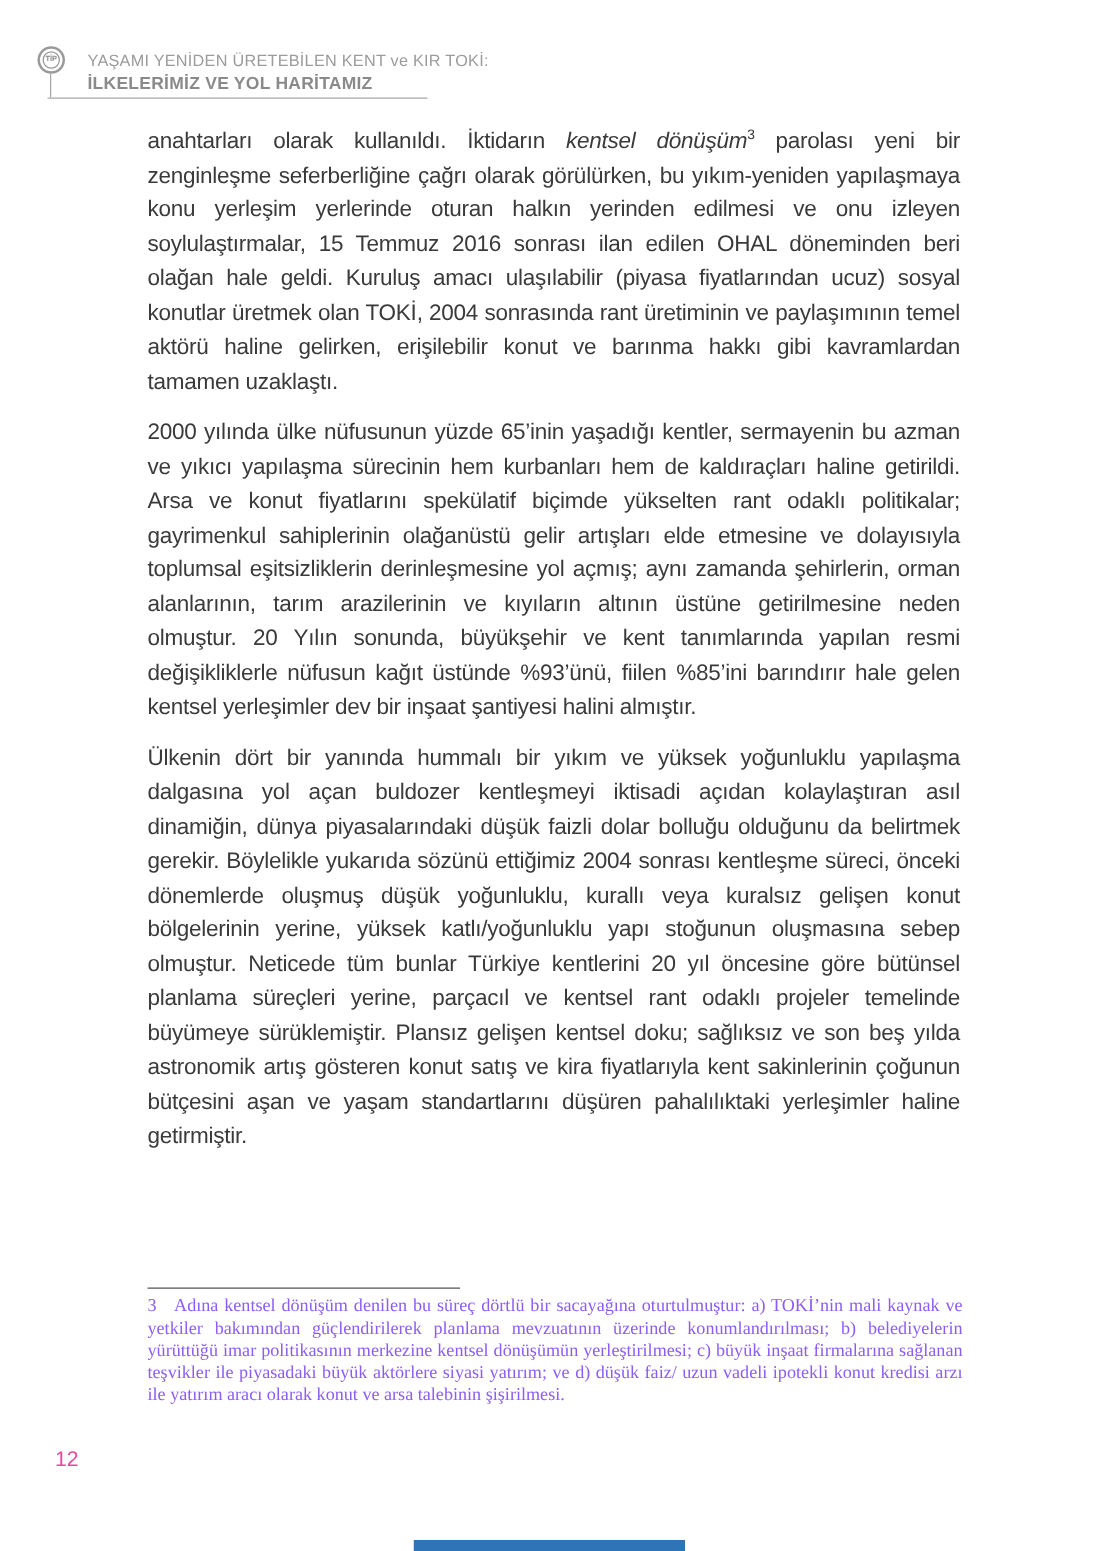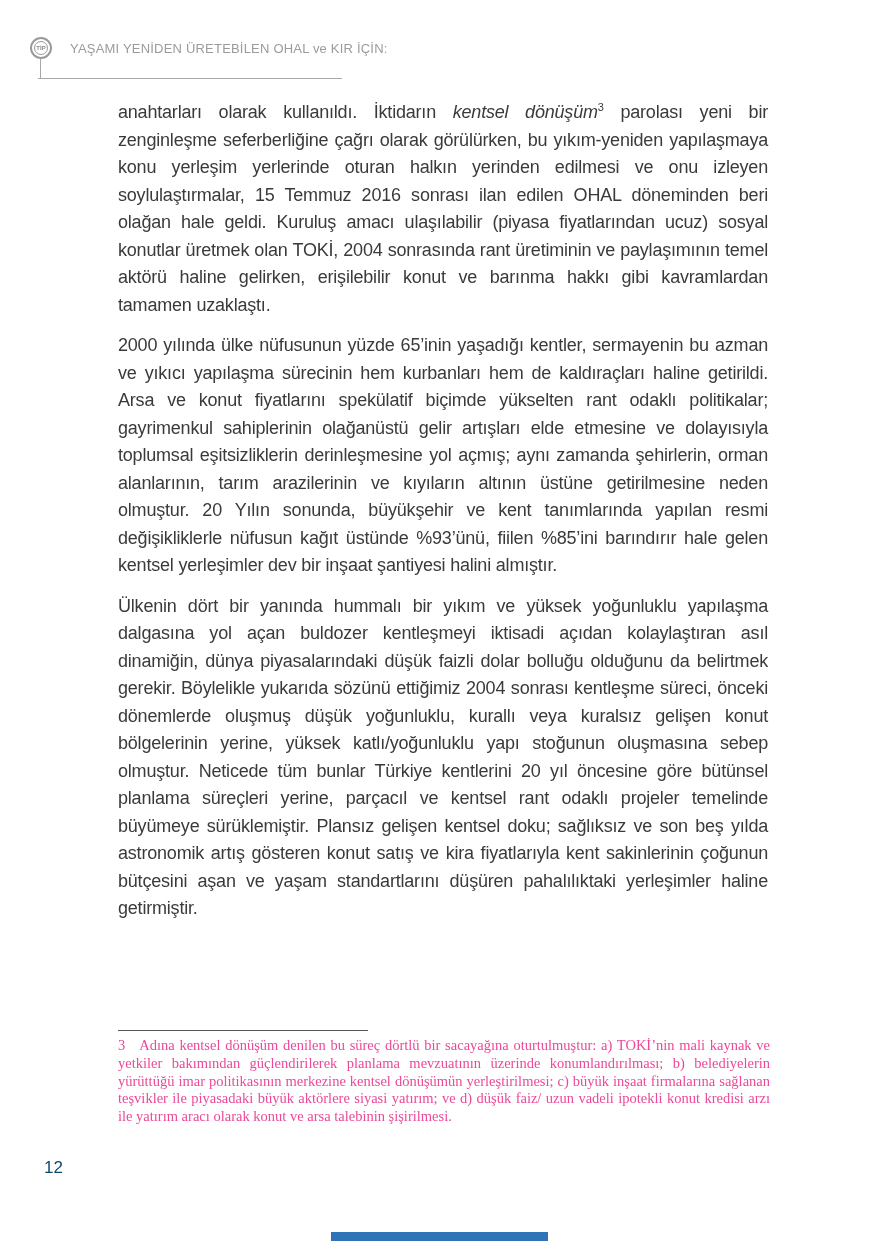--- a/index.html
+++ b/index.html
@@ -63,49 +63,50 @@
   .body-text sup { font-size: 11px; line-height: 0; }
 
   
   .footnote-rule {
     position: absolute; left: 118px; top: 1030px; width: 250px; height: 1px;
     background: #555;
   }
   .footnote {
     position: absolute; left: 118px; top: 1037px; width: 652px;
     font-family: "Liberation Serif", serif;
-    font-size: 14.5px; line-height: 17.8px; color: #ec4899;
+    font-size: 14.5px; line-height: 17.8px; color: #8b5cf6;
     text-align: justify;
   }
   .footnote .fn-num { padding-right: 14px; }
 
   
   .page-number {
     position: absolute; left: 44px; top: 1158px;
-    font-size: 17px; color: #0c4a6e;
+    font-size: 17px; color: #ec4899;
   }
 
   
   .bottom-bar {
     position: absolute; left: 331px; top: 1232px; width: 217px; height: 9px;
   }
 </style>
 </head>
 <body>
 
 <div class="page">
 
   <div class="header">
     <div class="logo">
       <div class="logo-inner">TİP</div>
     </div>
     <div class="logo-stem"></div>
     <div class="header-rule"></div>
     <div class="header-text">
-      <div class="header-line1">YAŞAMI YENİDEN ÜRETEBİLEN OHAL ve KIR İÇİN:</div>
+      <div class="header-line1">YAŞAMI YENİDEN ÜRETEBİLEN KENT ve KIR TOKİ:</div>
+      <div class="header-line2">İLKELERİMİZ VE YOL HARİTAMIZ</div>
     </div>
   </div>
 
   <div class="body-text">
     <p><span>anahtarları olarak kullanıldı. İktidarın </span><em>kentsel dönüşüm</em><sup>3</sup><span> parolası yeni bir zenginleşme seferberliğine çağrı olarak görülürken, bu yıkım-yeniden yapılaşmaya konu yerleşim yerlerinde oturan halkın yerinden edilmesi ve onu izleyen soylulaştırmalar, 15 Temmuz 2016 sonrası ilan edilen OHAL döneminden beri olağan hale geldi. Kuruluş amacı ulaşılabilir (piyasa fiyatlarından ucuz) sosyal konutlar üretmek olan TOKİ, 2004 sonrasında rant üretiminin ve paylaşımının temel aktörü haline gelirken, erişilebilir konut ve barınma hakkı gibi kavramlardan tamamen uzaklaştı.</span></p>
     <p>2000 yılında ülke nüfusunun yüzde 65’inin yaşadığı kentler, sermayenin bu azman ve yıkıcı yapılaşma sürecinin hem kurbanları hem de kaldıraçları haline getirildi. Arsa ve konut fiyatlarını spekülatif biçimde yükselten rant odaklı politikalar; gayrimenkul sahiplerinin olağanüstü gelir artışları elde etmesine ve dolayısıyla toplumsal eşitsizliklerin derinleşmesine yol açmış; aynı zamanda şehirlerin, orman alanlarının, tarım arazilerinin ve kıyıların altının üstüne getirilmesine neden olmuştur. 20 Yılın sonunda, büyükşehir ve kent tanımlarında yapılan resmi değişikliklerle nüfusun kağıt üstünde %93’ünü, fiilen %85’ini barındırır hale gelen kentsel yerleşimler dev bir inşaat şantiyesi halini almıştır.</p>
     <p>Ülkenin dört bir yanında hummalı bir yıkım ve yüksek yoğunluklu yapılaşma dalgasına yol açan buldozer kentleşmeyi iktisadi açıdan kolaylaştıran asıl dinamiğin, dünya piyasalarındaki düşük faizli dolar bolluğu olduğunu da belirtmek gerekir. Böylelikle yukarıda sözünü ettiğimiz 2004 sonrası kentleşme süreci, önceki dönemlerde oluşmuş düşük yoğunluklu, kurallı veya kuralsız gelişen konut bölgelerinin yerine, yüksek katlı/yoğunluklu yapı stoğunun oluşmasına sebep olmuştur. Neticede tüm bunlar Türkiye kentlerini 20 yıl öncesine göre bütünsel planlama süreçleri yerine, parçacıl ve kentsel rant odaklı projeler temelinde büyümeye sürüklemiştir. Plansız gelişen kentsel doku; sağlıksız ve son beş yılda astronomik artış gösteren konut satış ve kira fiyatlarıyla kent sakinlerinin çoğunun bütçesini aşan ve yaşam standartlarını düşüren pahalılıktaki yerleşimler haline getirmiştir.</p>
   </div>
 
   <div class="footnote-rule"></div>

